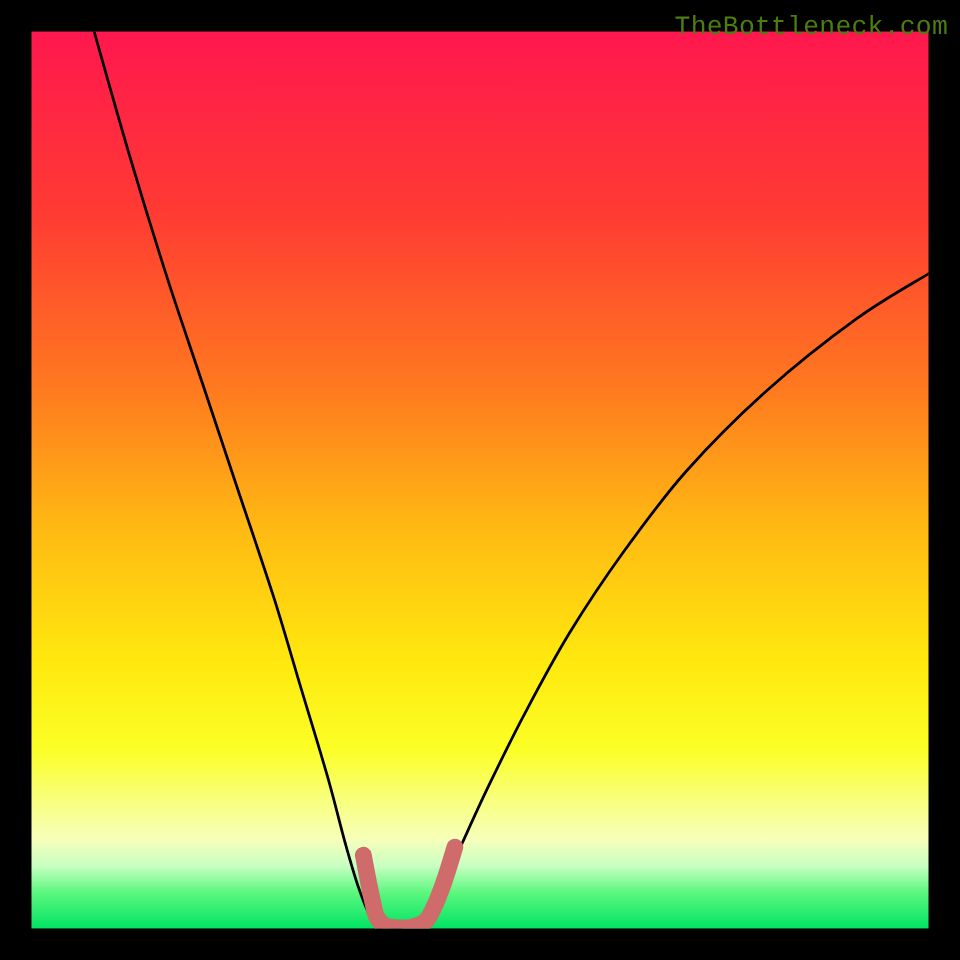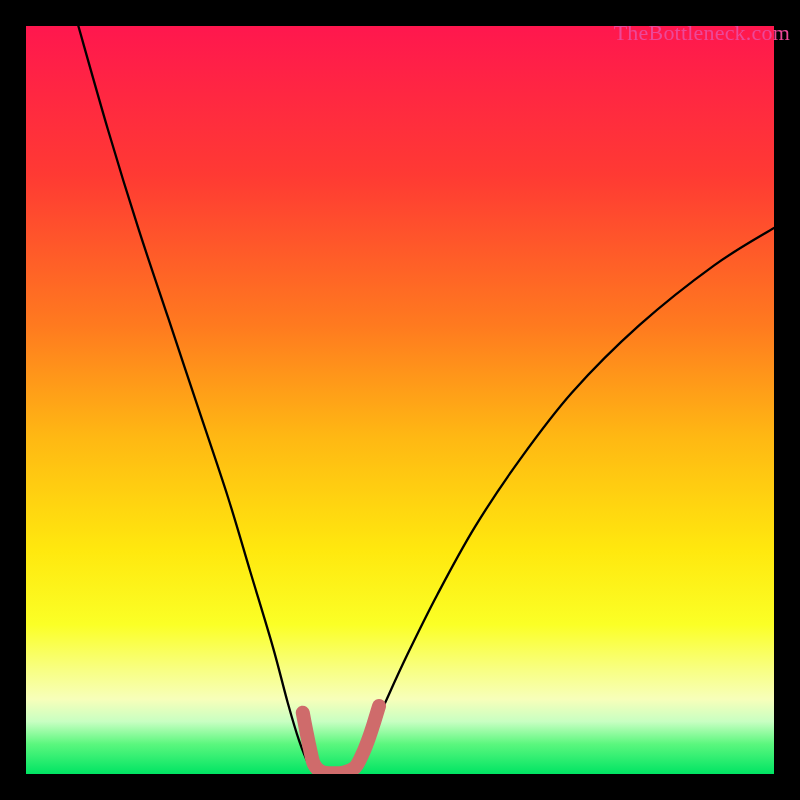--- a/index.html
+++ b/index.html
@@ -10,25 +10,25 @@
     background: #000;
     overflow: hidden;
   }
   .frame {
     position: absolute;
     inset: 0;
     background: #000;
   }
   .watermark {
     position: absolute;
-    top: 20px;
+    top: 10px;
     right: 10px;
-    font-family: Liberation Serif, serif;
+    font-family: Liberation Mono, monospace;
     font-size: 22px;
-    color: #ec4899;
+    color: #4d7c0f;
     letter-spacing: 0.2px;
     z-index: 5;
   }
   .plot-area {
     position: absolute;
     left: 26px;
     top: 26px;
     width: 748px;
     height: 748px;
     overflow: hidden;

